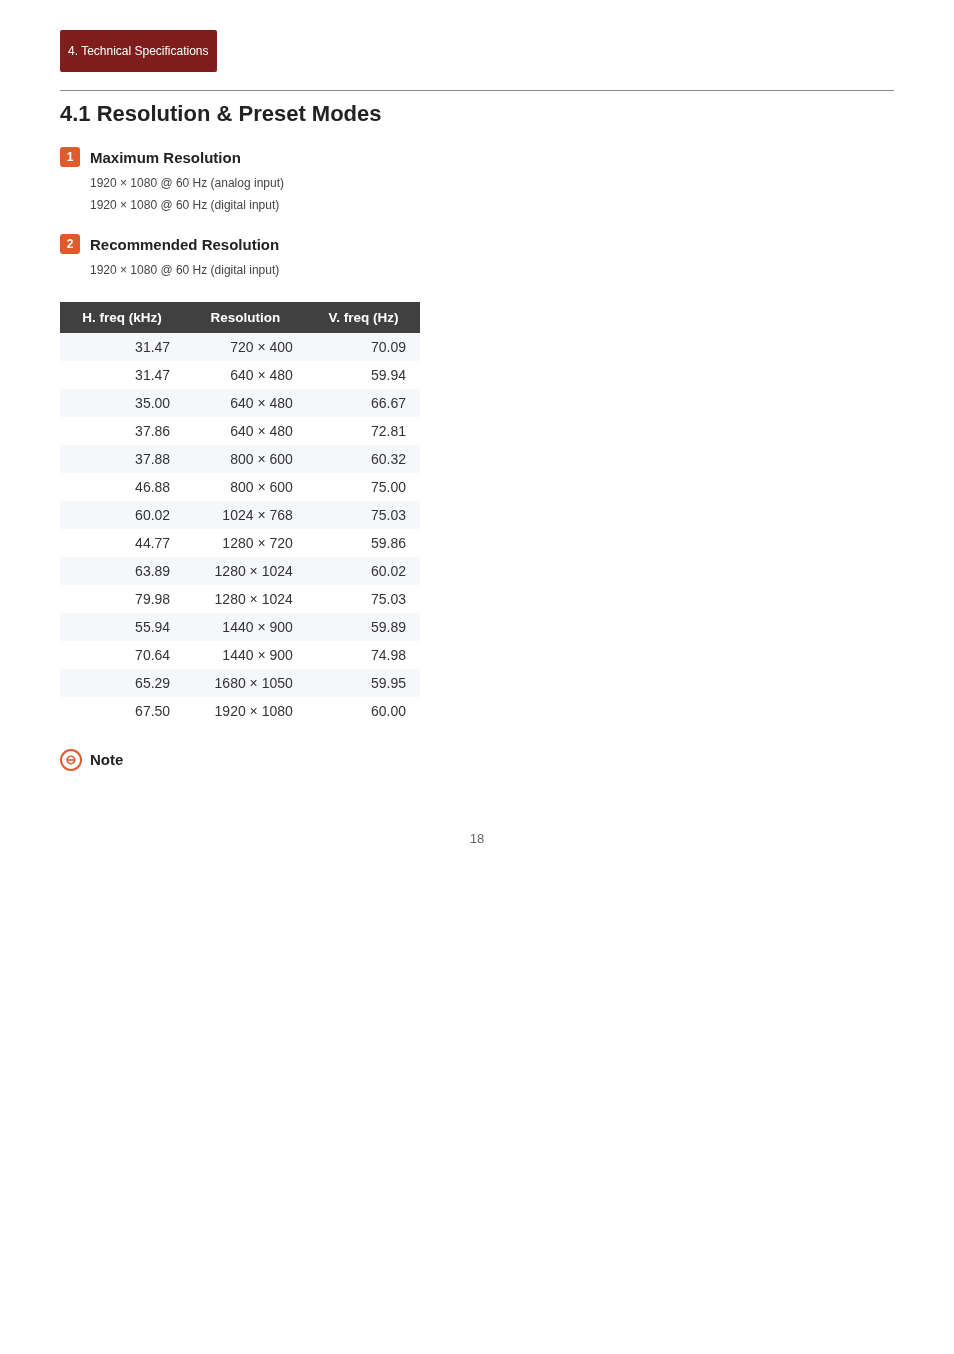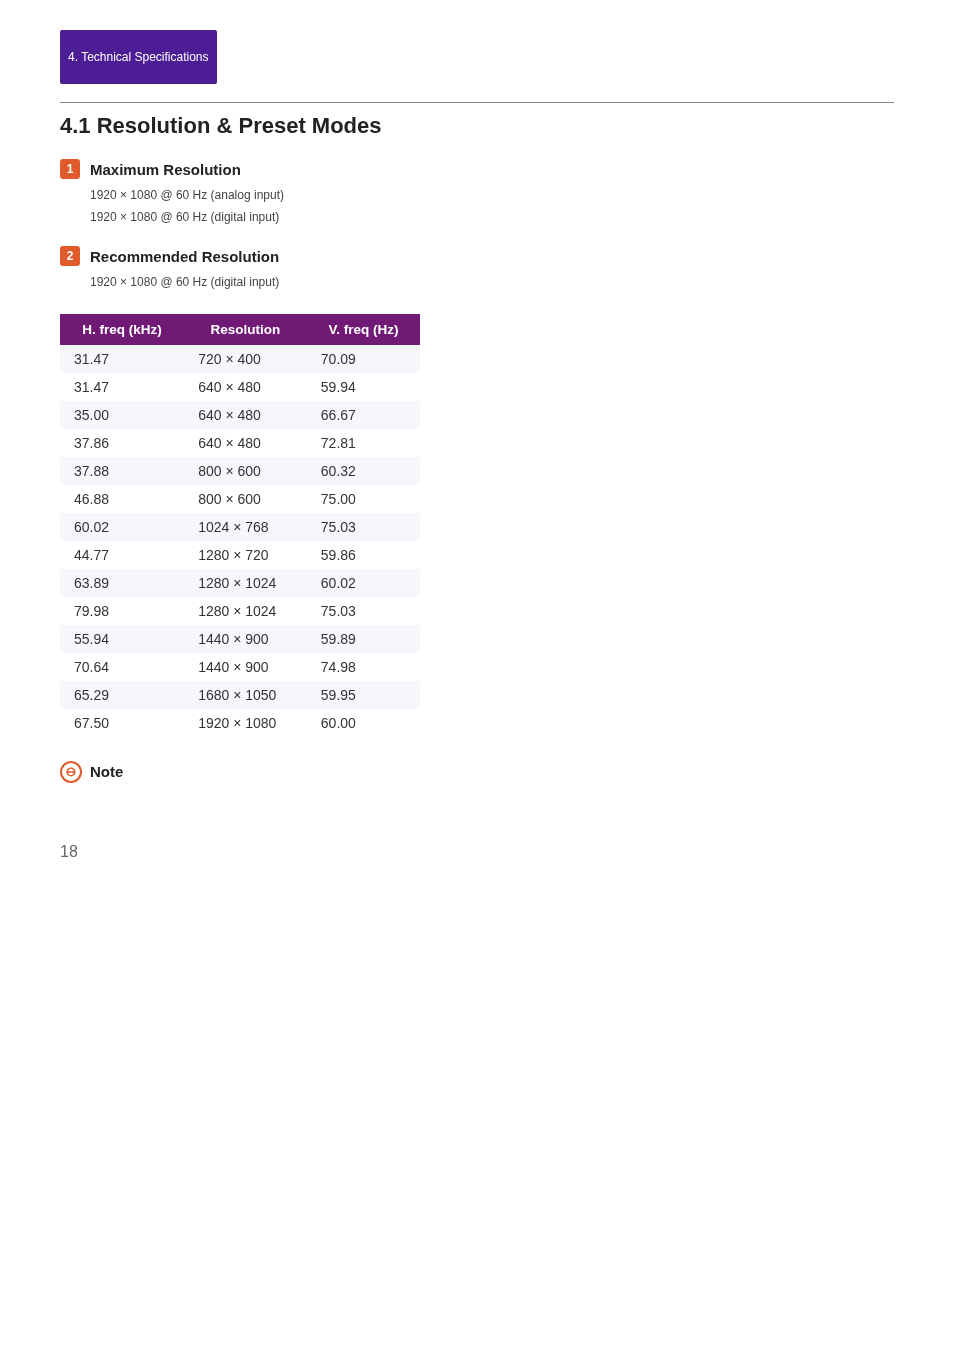--- a/index.html
+++ b/index.html
@@ -7,24 +7,24 @@
       background: #fff;
       font-family: Arial, sans-serif;
       font-size: 14px;
       color: #333;
       width: 954px;
       min-height: 1354px;
       padding: 30px 60px 60px 60px;
     }
 
     .breadcrumb-bar {
-      background: #4c1d95;
+      background: #7f1d1d;
       color: #fff;
       font-size: 12px;
-      padding: 20px 8px;
+      padding: 14px 8px;
       display: inline-block;
       margin-bottom: 18px;
       border-radius: 2px;
     }
 
     .section-divider {
       border: none;
       border-top: 1.5px solid #888;
       margin-bottom: 10px;
     }
@@ -76,42 +76,42 @@
 
     
     .preset-table {
       border-collapse: collapse;
       width: 360px;
       margin: 20px 0 24px 0;
       font-size: 14px;
     }
 
     .preset-table thead tr {
-      background: #701a75;
+      background: #404040;
       color: #fff;
     }
 
     .preset-table thead th {
       padding: 8px 14px;
       text-align: center;
       font-weight: bold;
       font-size: 13.5px;
     }
 
     .preset-table tbody tr:nth-child(odd) {
       background: #f5f7fa;
     }
 
     .preset-table tbody tr:nth-child(even) {
       background: #fff;
     }
 
     .preset-table tbody td {
       padding: 6px 14px;
-      text-align: left;
+      text-align: right;
       color: #333;
     }
 
     
     .note-section {
       margin-top: 10px;
     }
 
     .note-header {
       display: flex;
@@ -141,23 +141,23 @@
     }
 
     .note-text {
       color: #4a6fa5;
       font-size: 14px;
       line-height: 1.7;
       max-width: 400px;
     }
 
     .page-number {
-      text-align: left;
+      text-align: center;
       color: #666;
-      font-size: 16px;
+      font-size: 13px;
       margin-top: 60px;
     }
   </style>
 </head>
 <body>
 
 
 
 
 <div class="breadcrumb-bar">4. Technical Specifications</div>

